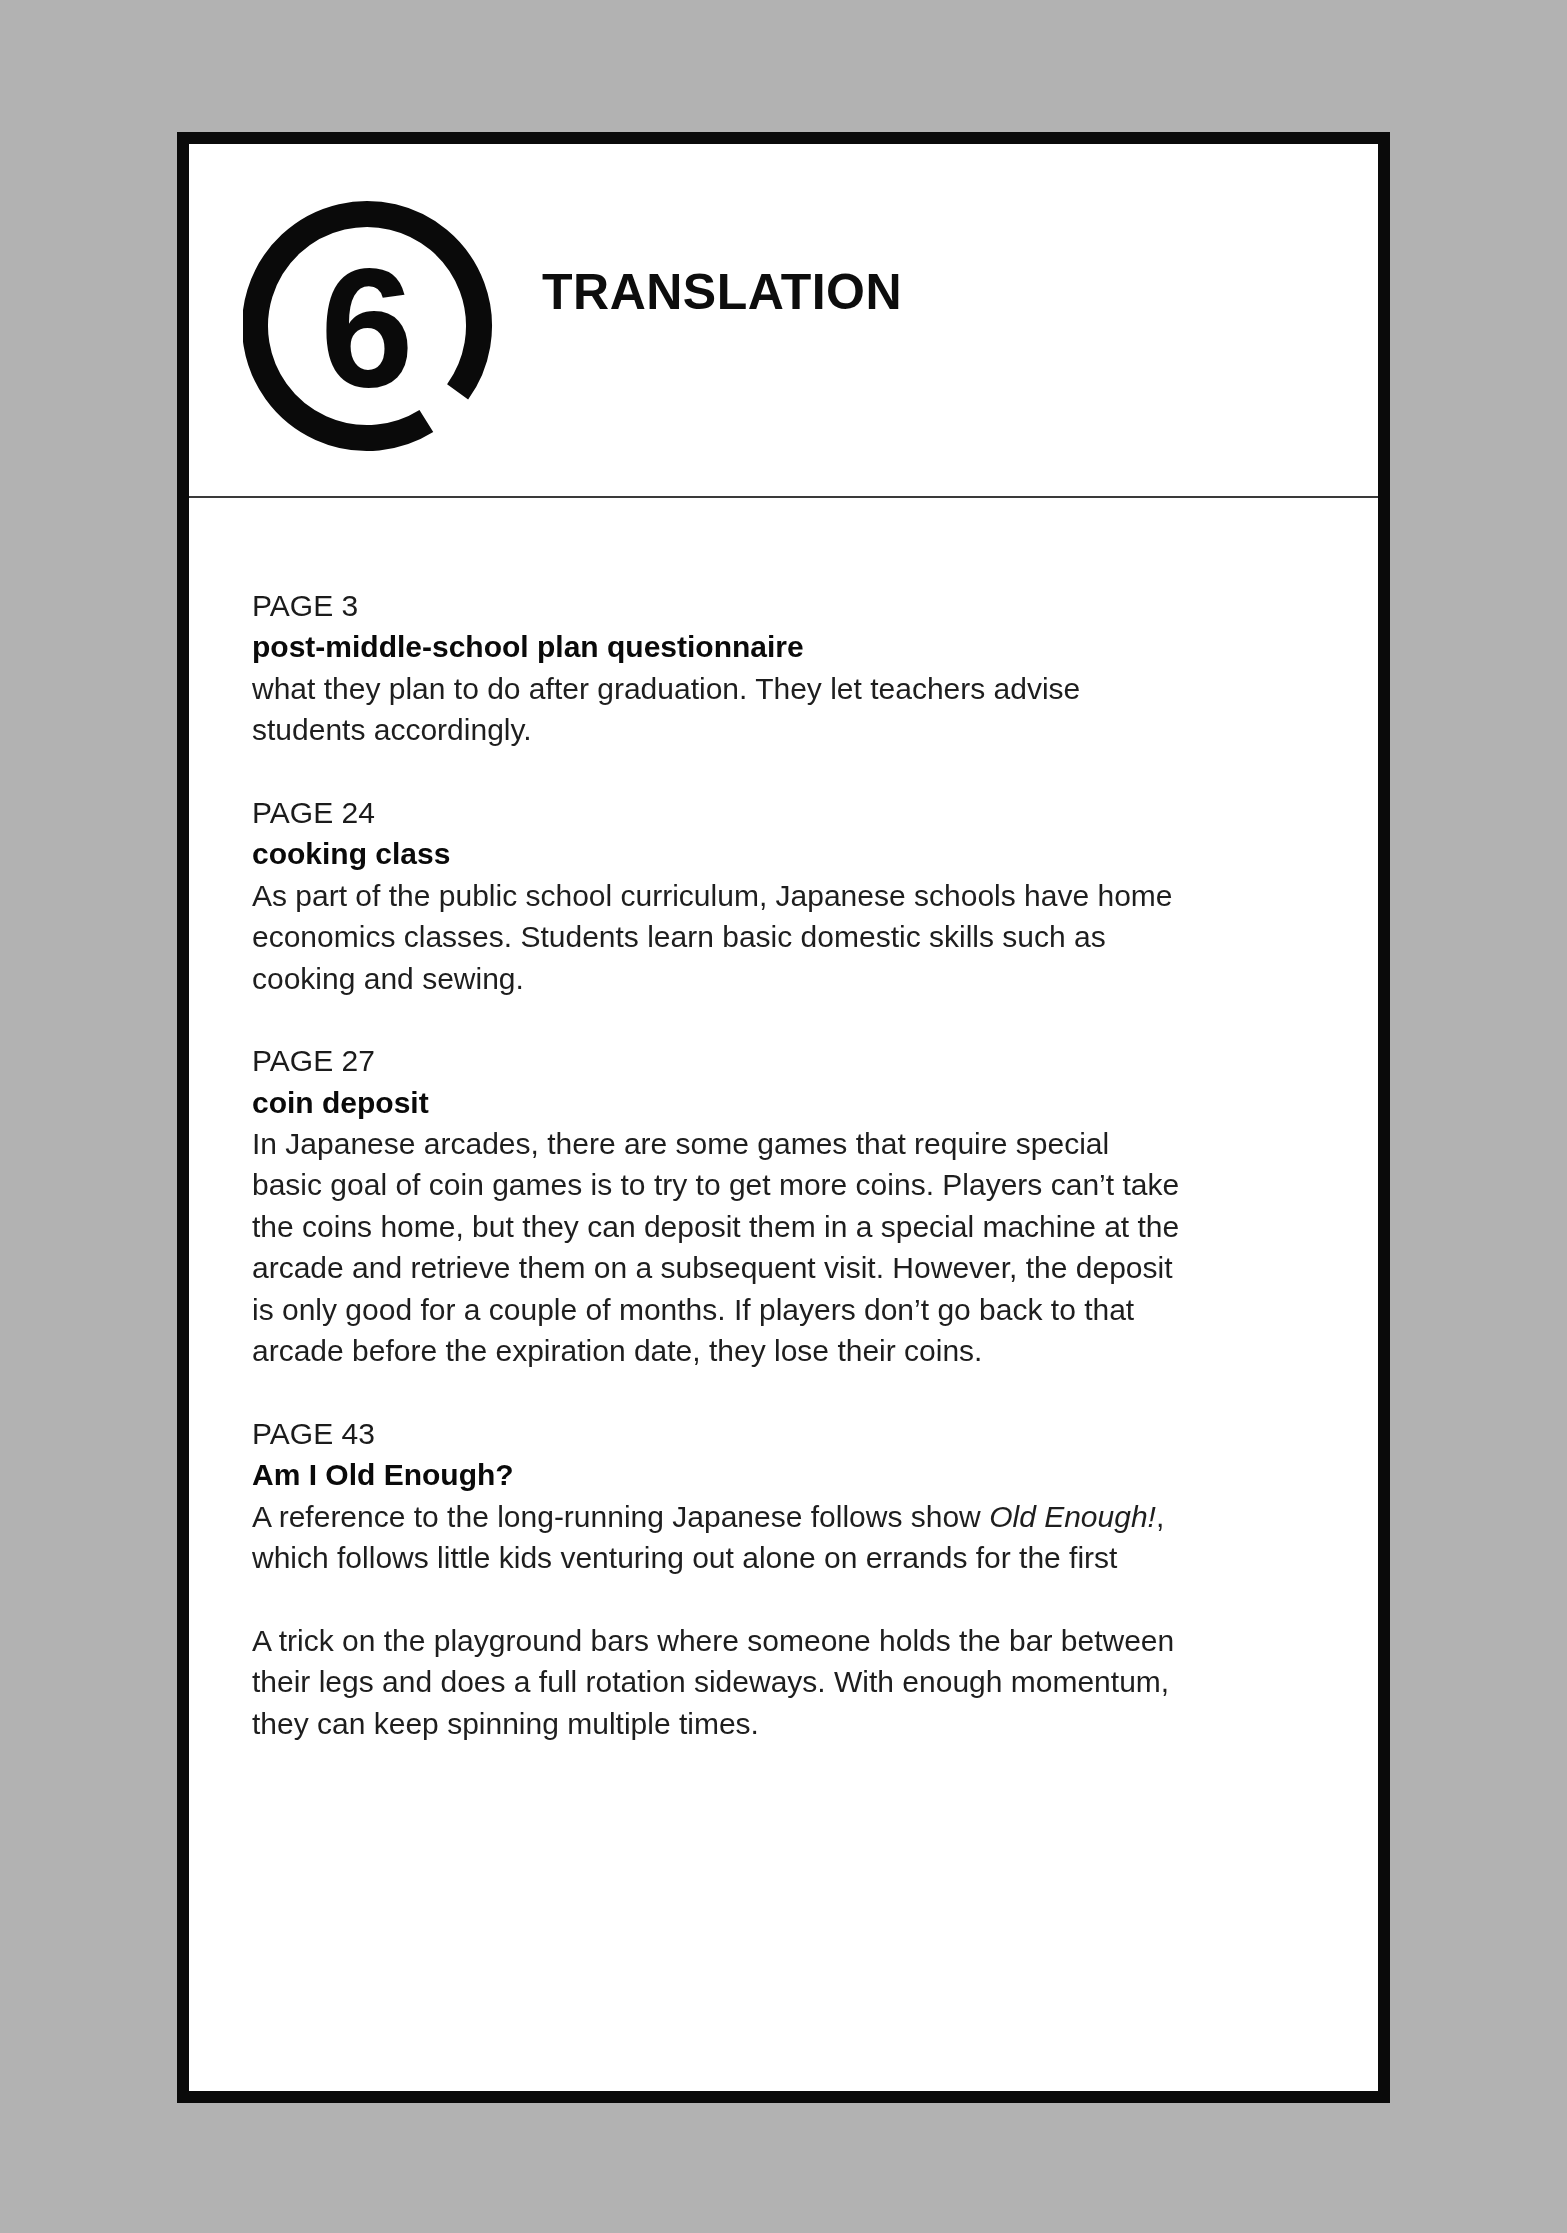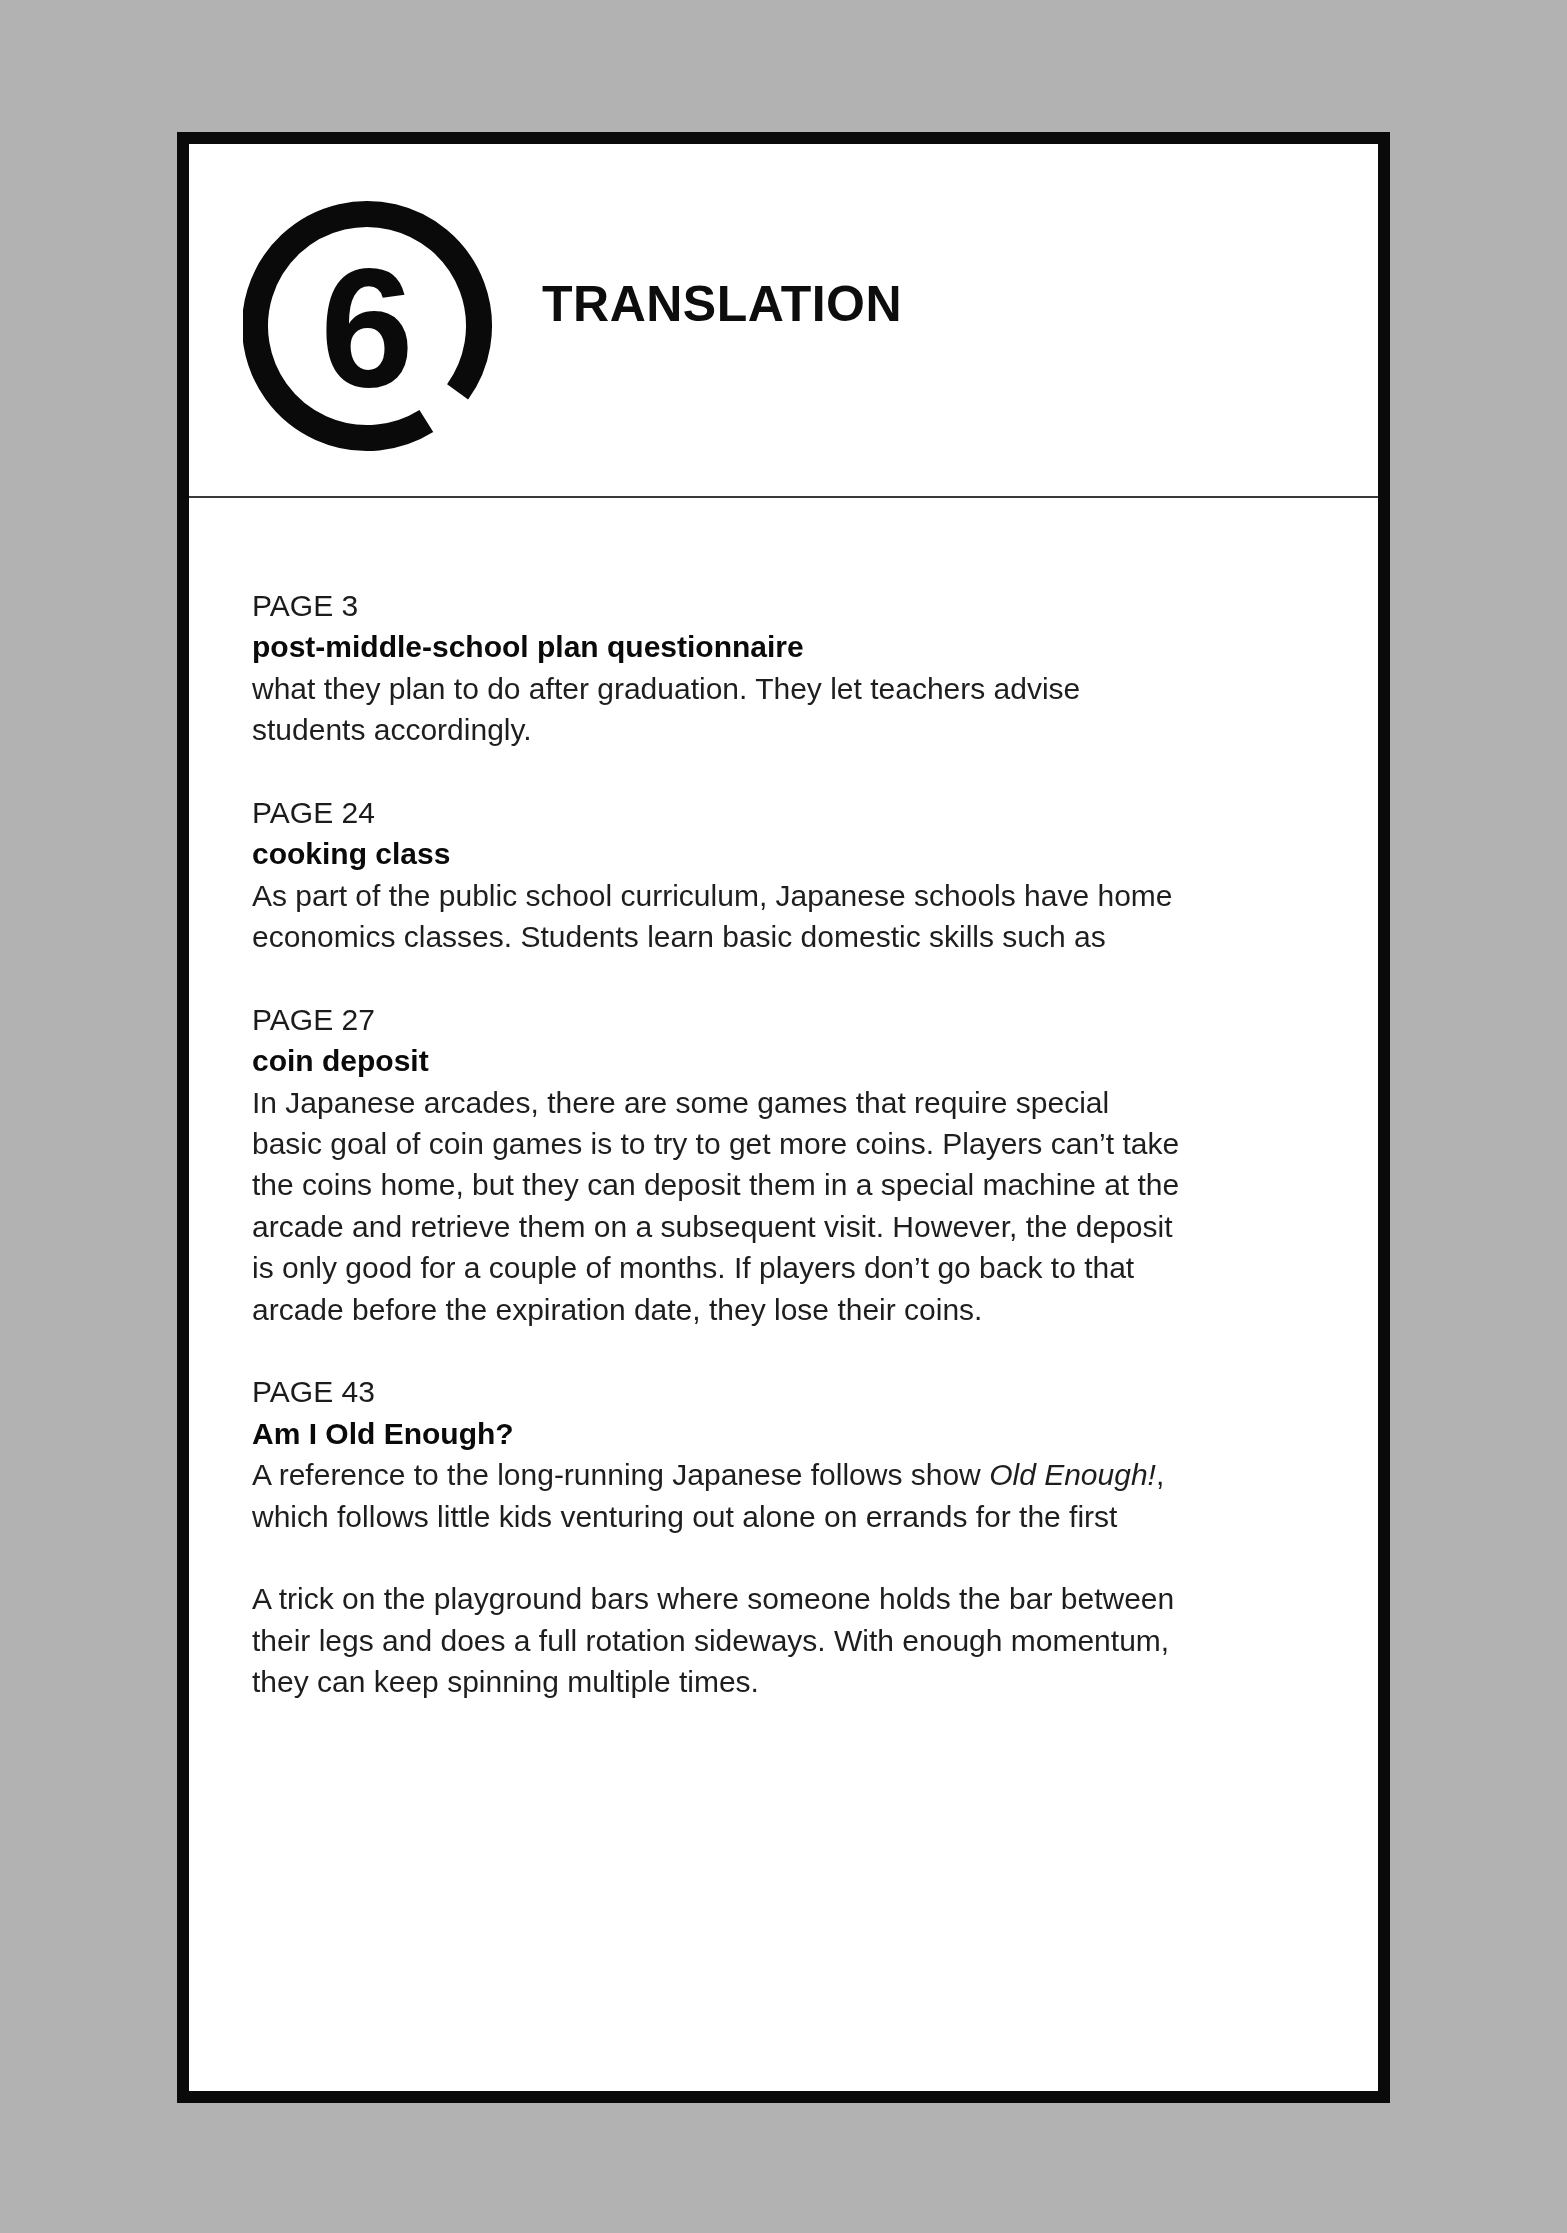--- a/index.html
+++ b/index.html
@@ -31,21 +31,21 @@
   .title {
     position: absolute;
     left: 353px; top: 118px;
     font-family: "Liberation Sans", sans-serif;
     font-weight: bold;
     font-size: 50px;
     line-height: 61px;
     letter-spacing: 0.5px;
     color: #0d0d0d;
   }
-  .title div { white-space: nowrap; margin-top: 12px; }
+  .title div { white-space: nowrap; }
   .divider {
     position: absolute;
     left: 0; right: 0; top: 352px;
     height: 2px;
     background: #3a3a3a;
   }
   .notes {
     position: absolute;
     left: 63px; top: 393px;
     width: 1110px;
@@ -84,20 +84,21 @@
         <span class="line page-label">PAGE 3</span>
         <span class="line term">post-middle-school plan questionnaire</span>
         <span class="line body-line"><span>what they plan to do after graduation. They let teachers advise</span></span>
         <span class="line body-line"><span>students accordingly.</span></span>
       </div>
       <div class="note">
         <span class="line page-label">PAGE 24</span>
         <span class="line term">cooking class</span>
         <span class="line body-line"><span>As part of the public school curriculum, Japanese schools have home</span></span>
         <span class="line body-line"><span>economics classes. Students learn basic domestic skills such as</span></span>
+        <span class="line body-line"><span>cooking and sewing.</span></span>
       </div>
       <div class="note">
         <span class="line page-label">PAGE 27</span>
         <span class="line term">coin deposit</span>
         <span class="line body-line"><span>In Japanese arcades, there are some games that require special</span></span>
         <span class="line body-line"><span>basic goal of coin games is to try to get more coins. Players can’t take</span></span>
         <span class="line body-line"><span>the coins home, but they can deposit them in a special machine at the</span></span>
         <span class="line body-line"><span>arcade and retrieve them on a subsequent visit. However, the deposit</span></span>
         <span class="line body-line"><span>is only good for a couple of months. If players don’t go back to that</span></span>
         <span class="line body-line"><span>arcade before the expiration date, they lose their coins.</span></span>

